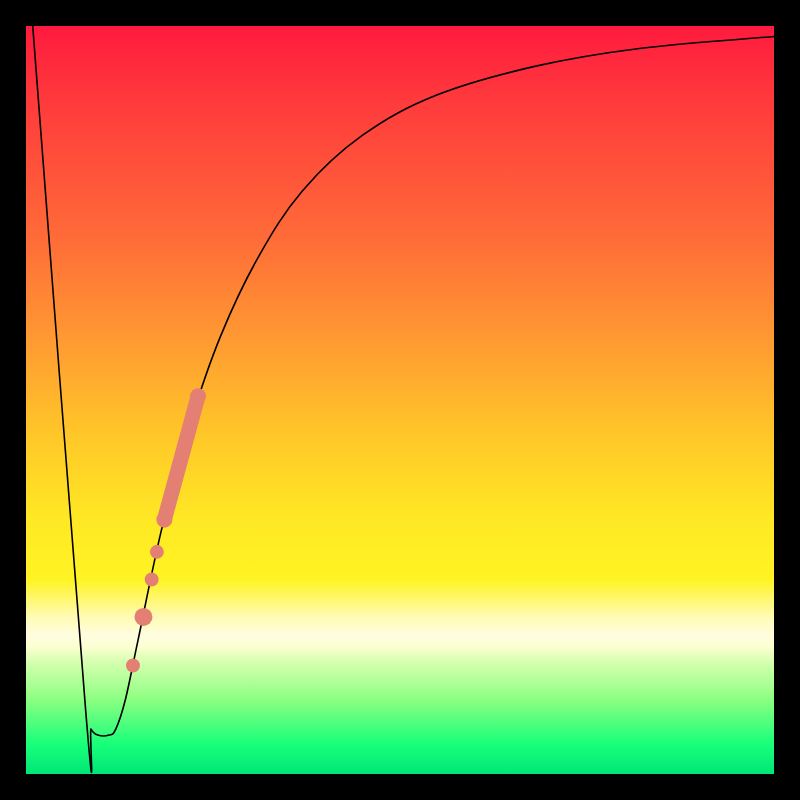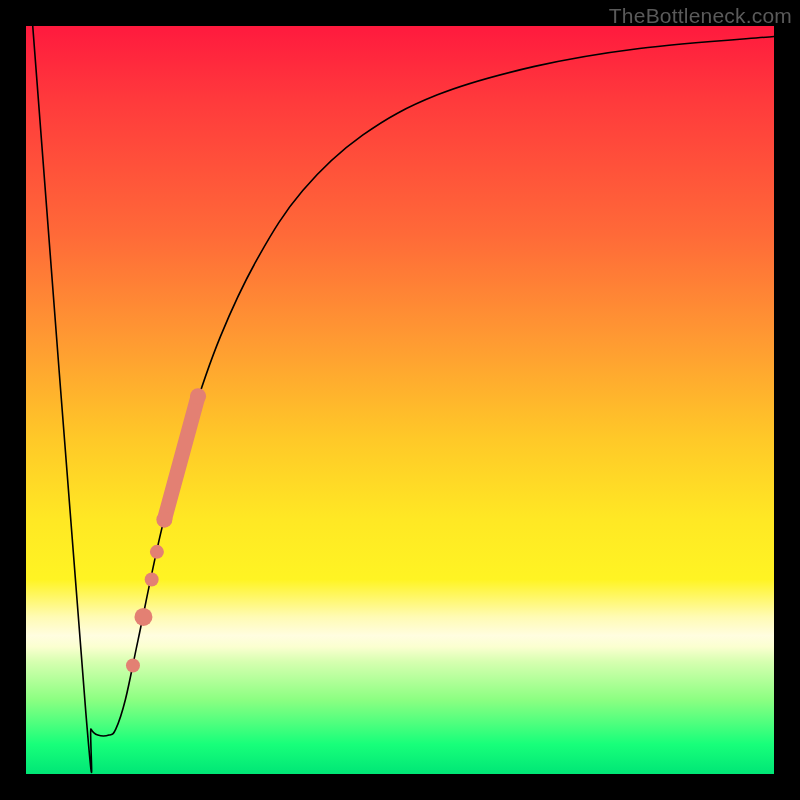--- a/index.html
+++ b/index.html
@@ -77,14 +77,13 @@
             <circle cx="106.96" cy="639.54" r="7" fill="#e38073"></circle>
             <circle cx="117.44" cy="590.92" r="9" fill="#e38073"></circle>
             <circle cx="125.66" cy="553.52" r="7" fill="#e38073"></circle>
             <circle cx="130.90" cy="525.84" r="7" fill="#e38073"></circle>
             <circle cx="138.38" cy="493.68" r="8" fill="#e38073"></circle>
             <circle cx="172.04" cy="370.26" r="8" fill="#e38073"></circle>
           </g>
       </g>
     </svg>
   </div>
-  <div class="watermark">TheBottleneck.com</div>
 </div>
 
 </body></html>

